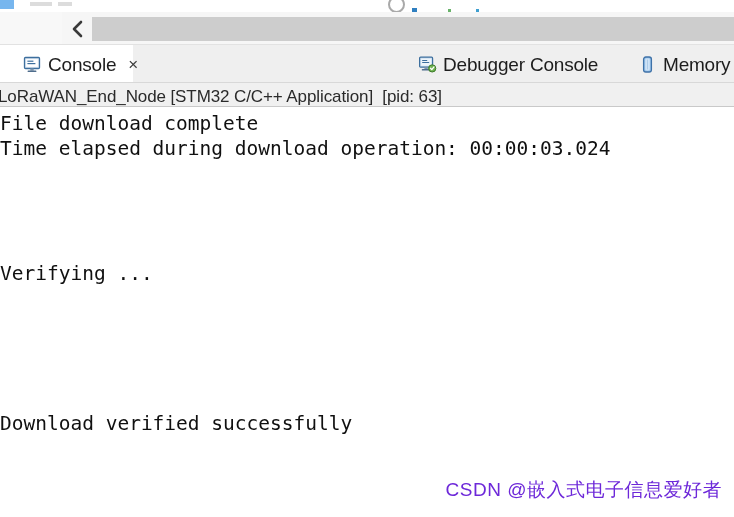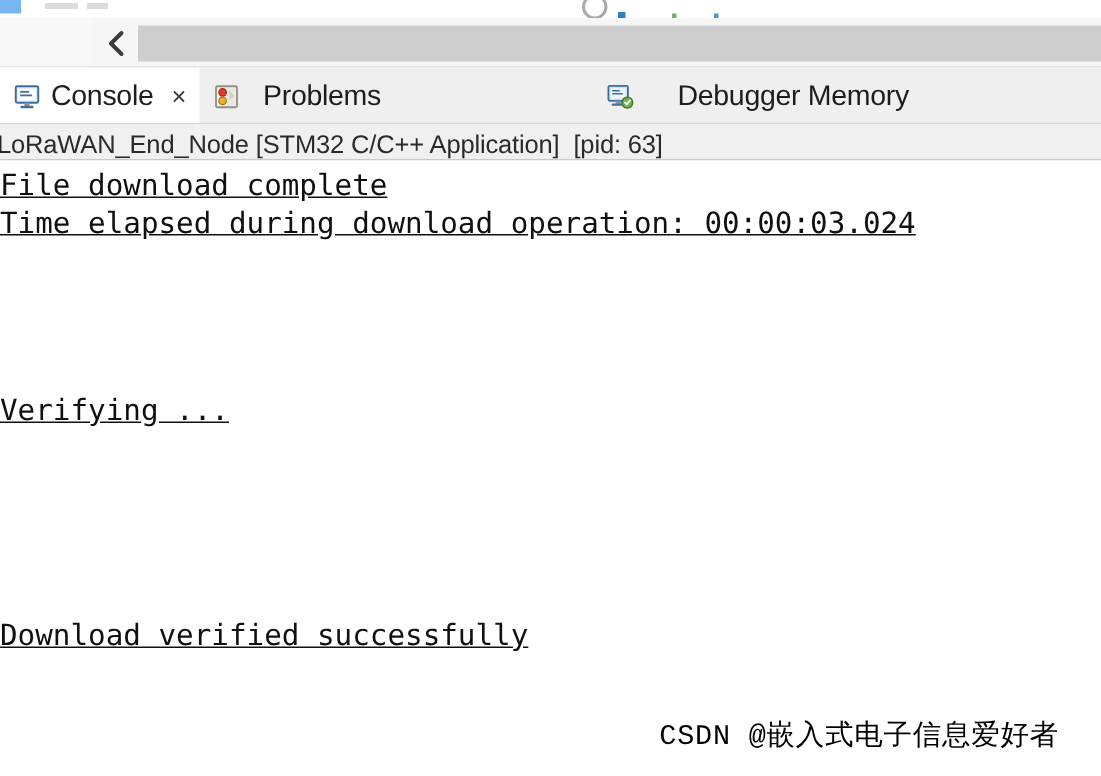--- a/index.html
+++ b/index.html
@@ -107,21 +107,21 @@
     width: 734px; height: 38px;
     background: #efefef;
   }
   .tab {
     position: absolute;
     top: 0;
     height: 38px;
     display: flex;
     align-items: center;
     gap: 6px;
-    padding: 0 9px;
+    padding: 0 23px;
     box-sizing: border-box;
     cursor: pointer;
     white-space: nowrap;
     justify-content: space-between;
   }
   .tab.active {
     background: #ffffff;
   }
   .tab .tab-label {
     font-size: 19px;
@@ -178,31 +178,30 @@
     overflow: hidden;
   }
   .console-pre {
     margin: 0;
     padding: 4px 0 0 0;
     font-family: "DejaVu Sans Mono", "Liberation Mono", monospace;
     font-size: 19.5px;
     line-height: 25px;
     color: #101010;
     white-space: pre;
-    text-decoration: underline;
   }
 
   
   .watermark {
     position: absolute;
-    right: 28px;
+    right: 12px;
     bottom: 14px;
-    font-family: Liberation Mono, monospace;
+    font-family: Liberation Sans, sans-serif;
     font-size: 19px;
-    color: #000000;
+    color: #6d28d9;
     letter-spacing: 0.5px;
     white-space: nowrap;
     user-select: none;
   }
 </style>
 </head>
 <body>
 
 <div id="app">
 
@@ -239,50 +238,48 @@
           <rect x="4.4" y="5.6" width="6" height="1.2" fill="#3d6f9e"></rect>
           <rect x="4.4" y="8.0" width="8" height="1.2" fill="#3d6f9e"></rect>
           <rect x="7.3" y="13.5" width="3.4" height="2.2" fill="#7d95ad"></rect>
           <rect x="4.6" y="15.5" width="8.8" height="1.6" rx="0.6" fill="#4f6d8c"></rect>
         </svg>
       </span>
       <span class="tab-label">Console</span>
       <span class="tab-close">×</span>
     </div>
 
-    <div class="tab" style="left:133px;width:130px;">
-      <span>
-        <svg class="ticon" viewBox="0 0 19 19" aria-hidden="true">
-          <rect x="2" y="2.5" width="14" height="14" rx="1" fill="#f2f2ee" stroke="#8f8f84" stroke-width="1.2"></rect>
-          <rect x="9.5" y="3.6" width="5.4" height="11.8" fill="#e8e8e0"></rect>
-          <circle cx="6.4" cy="6.6" r="2.5" fill="#e03a2f" stroke="#9c2a20" stroke-width="0.8"></circle>
-          <circle cx="6.4" cy="12.2" r="2.5" fill="#f2ac2c" stroke="#a87516" stroke-width="0.8"></circle>
-          <path d="M11 5.5 L14.2 8.6 L11 11.7 Z" fill="#cfcfc2"></path>
-        </svg>
-      </span>
-      <span class="tab-label">Problems</span>
-    </div>
 
 
     <div class="tab" style="left:395px;width:220px;">
       <span>
         <svg class="ticon" viewBox="0 0 19 19" aria-hidden="true">
           <rect x="1.6" y="2.2" width="13" height="10" rx="1" fill="#cfe0f0" stroke="#3d6f9e" stroke-width="1.2"></rect>
           <rect x="3.1" y="3.7" width="10" height="7" fill="#eef5fb"></rect>
           <rect x="4.2" y="5.0" width="5" height="1" fill="#3d6f9e"></rect>
           <rect x="4.2" y="7.0" width="7" height="1" fill="#3d6f9e"></rect>
           <rect x="6.4" y="12.2" width="3.4" height="2" fill="#7d95ad"></rect>
           <rect x="3.8" y="14.0" width="8.6" height="1.5" rx="0.6" fill="#4f6d8c"></rect>
           <circle cx="14.2" cy="13.4" r="3.6" fill="#6fb350" stroke="#3d7a2a" stroke-width="1"></circle>
           <path d="M12.6 13.3 L13.8 14.6 L16.0 11.9" fill="none" stroke="#ffffff" stroke-width="1.3" stroke-linecap="round" stroke-linejoin="round"></path>
         </svg>
       </span>
-      <span class="tab-label">Debugger Memory</span>
+      <span class="tab-label">Debugger Console</span>
     </div>
 
+    <div class="tab" style="left:615px;width:119px;">
+      <span>
+        <svg class="ticon" viewBox="0 0 19 19" aria-hidden="true">
+          <rect x="5.6" y="2.0" width="7.8" height="15" rx="2.2" fill="#9ec7ec" stroke="#3f72a8" stroke-width="1.3"></rect>
+          <rect x="7.2" y="3.6" width="4.6" height="11.8" rx="1.4" fill="#cfe3f6"></rect>
+          <line x1="9.5" y1="4.6" x2="9.5" y2="14.4" stroke="#a8c8e6" stroke-width="0.9"></line>
+        </svg>
+      </span>
+      <span class="tab-label">Memory</span>
+    </div>
 
   </div>
   <div class="tabbar-baseline"></div>
 
   <div class="proc-line">
     <span class="proc-text">LoRaWAN_End_Node [STM32 C/C++ Application]  [pid: 63]</span>
   </div>
   <div class="proc-underline"></div>
 
   <div class="console-body">

